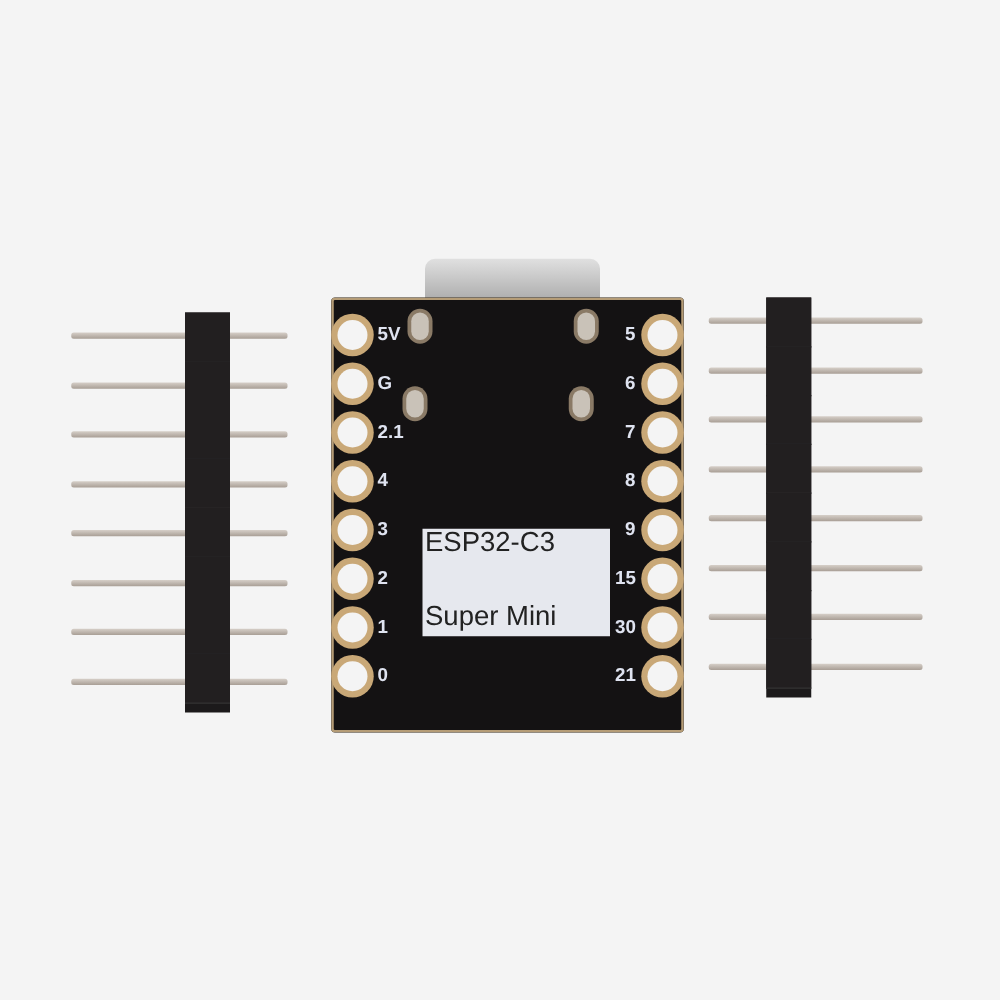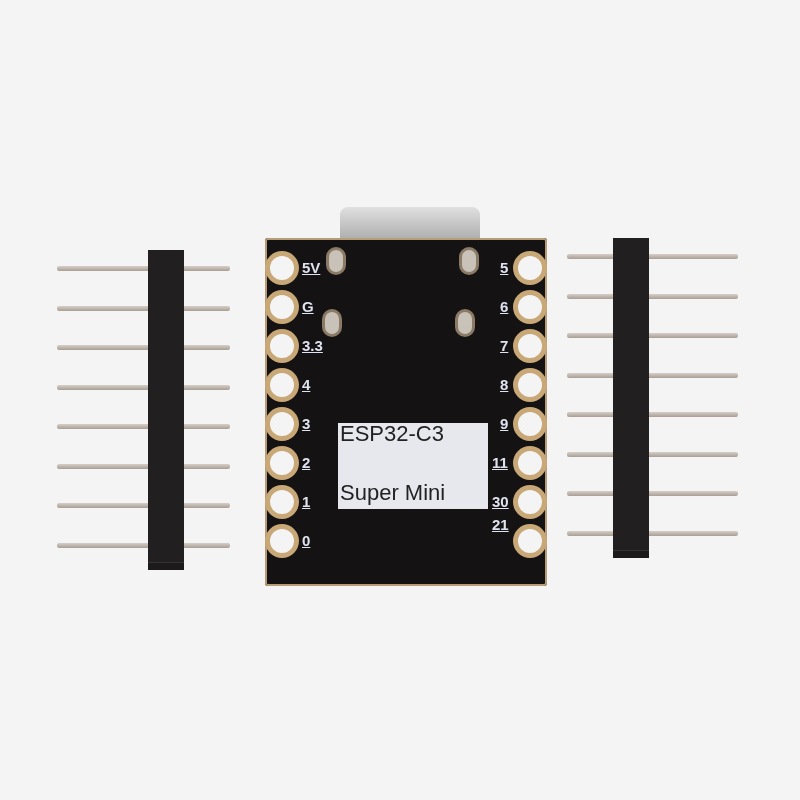--- a/index.html
+++ b/index.html
@@ -5,21 +5,21 @@
   html,body{margin:0;padding:0;}
   body{width:800px;height:800px;background:#f4f4f4;position:relative;overflow:hidden;font-family:"Liberation Sans",sans-serif;}
   .header{position:absolute;}
   .pin{position:absolute;height:5px;background:linear-gradient(#d6cfc8,#a89e95);border-radius:2px;}
   .housing{position:absolute;width:36px;background:#1c1a1b;}
   .seg{position:absolute;left:0;width:36px;height:39px;border-bottom:1px solid #333;background:#221f20;}
   .board{position:absolute;left:265px;top:238px;width:282px;height:348px;background:#141213;border-radius:3px;
          box-shadow:inset 0 0 0 2px #b59c76;}
   .usb{position:absolute;left:340px;top:207px;width:140px;height:36px;background:linear-gradient(#e0e0e0,#a8a8a8);border-radius:8px 8px 2px 2px;}
   .pad{position:absolute;width:24px;height:24px;border-radius:50%;background:#f4f4f4;box-shadow:0 0 0 5px #c9a877;}
-  .lbl{position:absolute;color:#dfe3f0;font-size:15px;font-weight:bold;text-decoration:underline;}
+  .lbl{position:absolute;color:#dfe3f0;font-size:15px;font-weight:bold;}
   .led{position:absolute;width:14px;height:22px;border-radius:7px;background:#c9c2b8;box-shadow:0 0 0 3px #8a7a66;}
   .sticker{position:absolute;left:338px;top:423px;width:150px;height:86px;background:#e6e8ee;}
   .st1{position:absolute;left:340px;top:421px;font-size:22px;color:#222;}
   .st2{position:absolute;left:340px;top:480px;font-size:22px;color:#222;}
 </style>
 </head>
 <body>
 
 <div class="header" id="lh">
     <div class="housing" style="left: 148px; top: 250px; height: 320px; z-index: 2;">
@@ -72,21 +72,21 @@
 <div class="sticker"></div>
 <div class="st1">ESP32-C3</div>
 <div class="st2">Super Mini</div>
 
 <div id="pads">
     <div class="pad" style="left:270px;top:256px"></div>
      <div class="lbl" style="left:302px;top:259px">5V</div>
     <div class="pad" style="left:270px;top:295px"></div>
      <div class="lbl" style="left:302px;top:298px">G</div>
     <div class="pad" style="left:270px;top:334px"></div>
-     <div class="lbl" style="left:302px;top:337px">3.3</div>
+     <div class="lbl" style="left:302px;top:337px">2.1</div>
     <div class="pad" style="left:270px;top:373px"></div>
      <div class="lbl" style="left:302px;top:376px">4</div>
     <div class="pad" style="left:270px;top:412px"></div>
      <div class="lbl" style="left:302px;top:415px">3</div>
     <div class="pad" style="left:270px;top:451px"></div>
      <div class="lbl" style="left:302px;top:454px">2</div>
     <div class="pad" style="left:270px;top:490px"></div>
      <div class="lbl" style="left:302px;top:493px">1</div>
     <div class="pad" style="left:270px;top:529px"></div>
      <div class="lbl" style="left:302px;top:532px">0</div>
@@ -94,18 +94,18 @@
      <div class="lbl" style="left:500px;top:259px">5</div>
     <div class="pad" style="left:518px;top:295px"></div>
      <div class="lbl" style="left:500px;top:298px">6</div>
     <div class="pad" style="left:518px;top:334px"></div>
      <div class="lbl" style="left:500px;top:337px">7</div>
     <div class="pad" style="left:518px;top:373px"></div>
      <div class="lbl" style="left:500px;top:376px">8</div>
     <div class="pad" style="left:518px;top:412px"></div>
      <div class="lbl" style="left:500px;top:415px">9</div>
     <div class="pad" style="left:518px;top:451px"></div>
-     <div class="lbl" style="left:492px;top:454px">11</div>
+     <div class="lbl" style="left:492px;top:454px">15</div>
     <div class="pad" style="left:518px;top:490px"></div>
      <div class="lbl" style="left:492px;top:493px">30</div>
     <div class="pad" style="left:518px;top:529px"></div>
-     <div class="lbl" style="left:492px;top:516px">21</div>
+     <div class="lbl" style="left:492px;top:532px">21</div>
   </div>
 
 </body></html>

